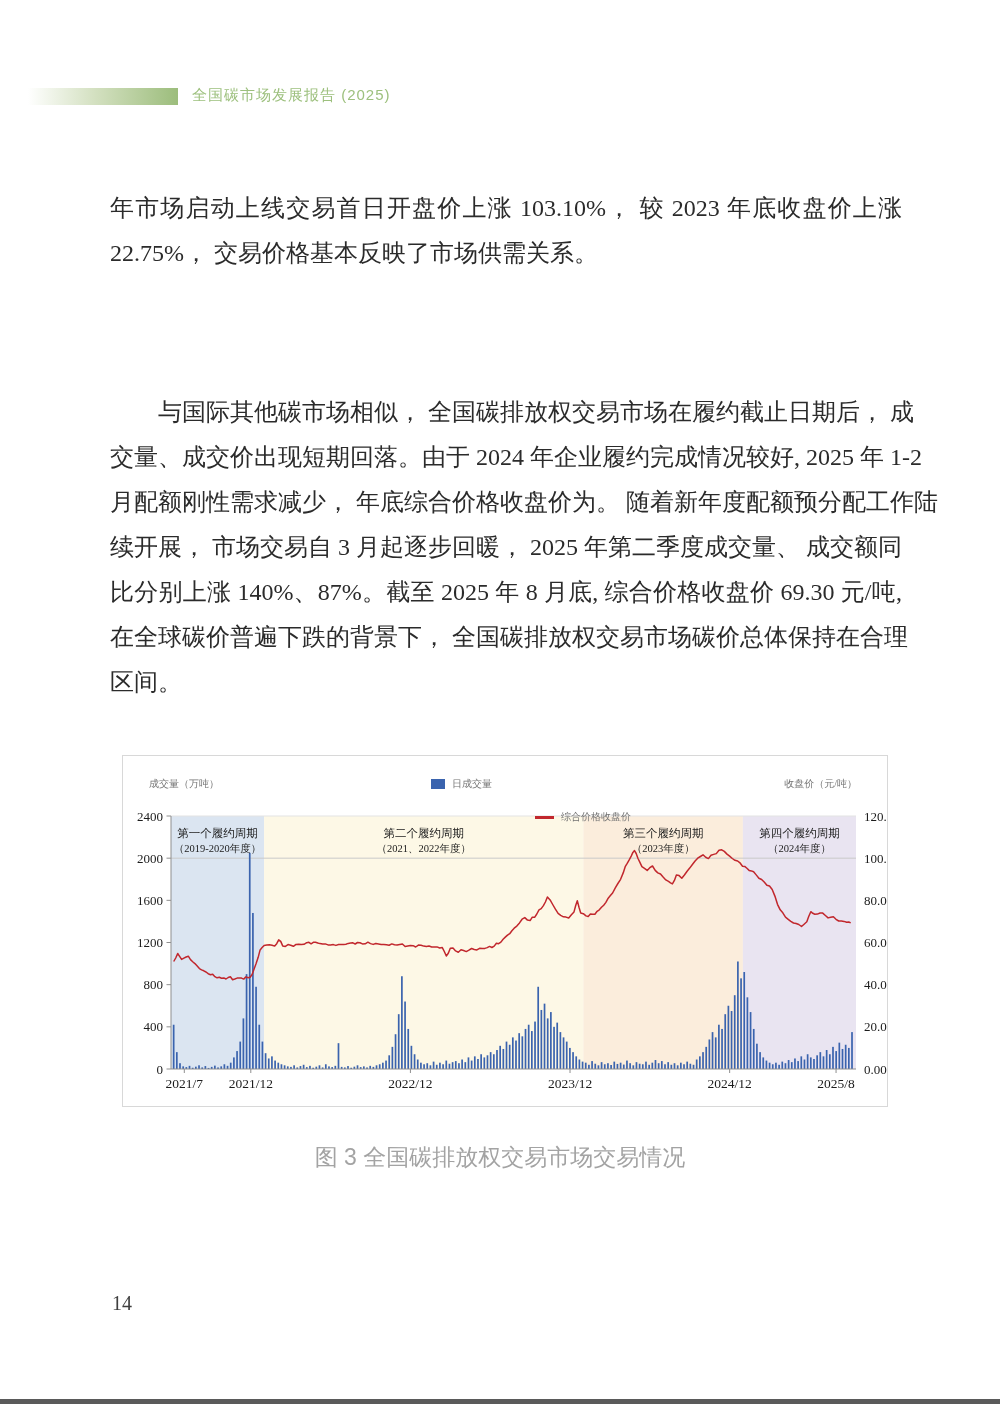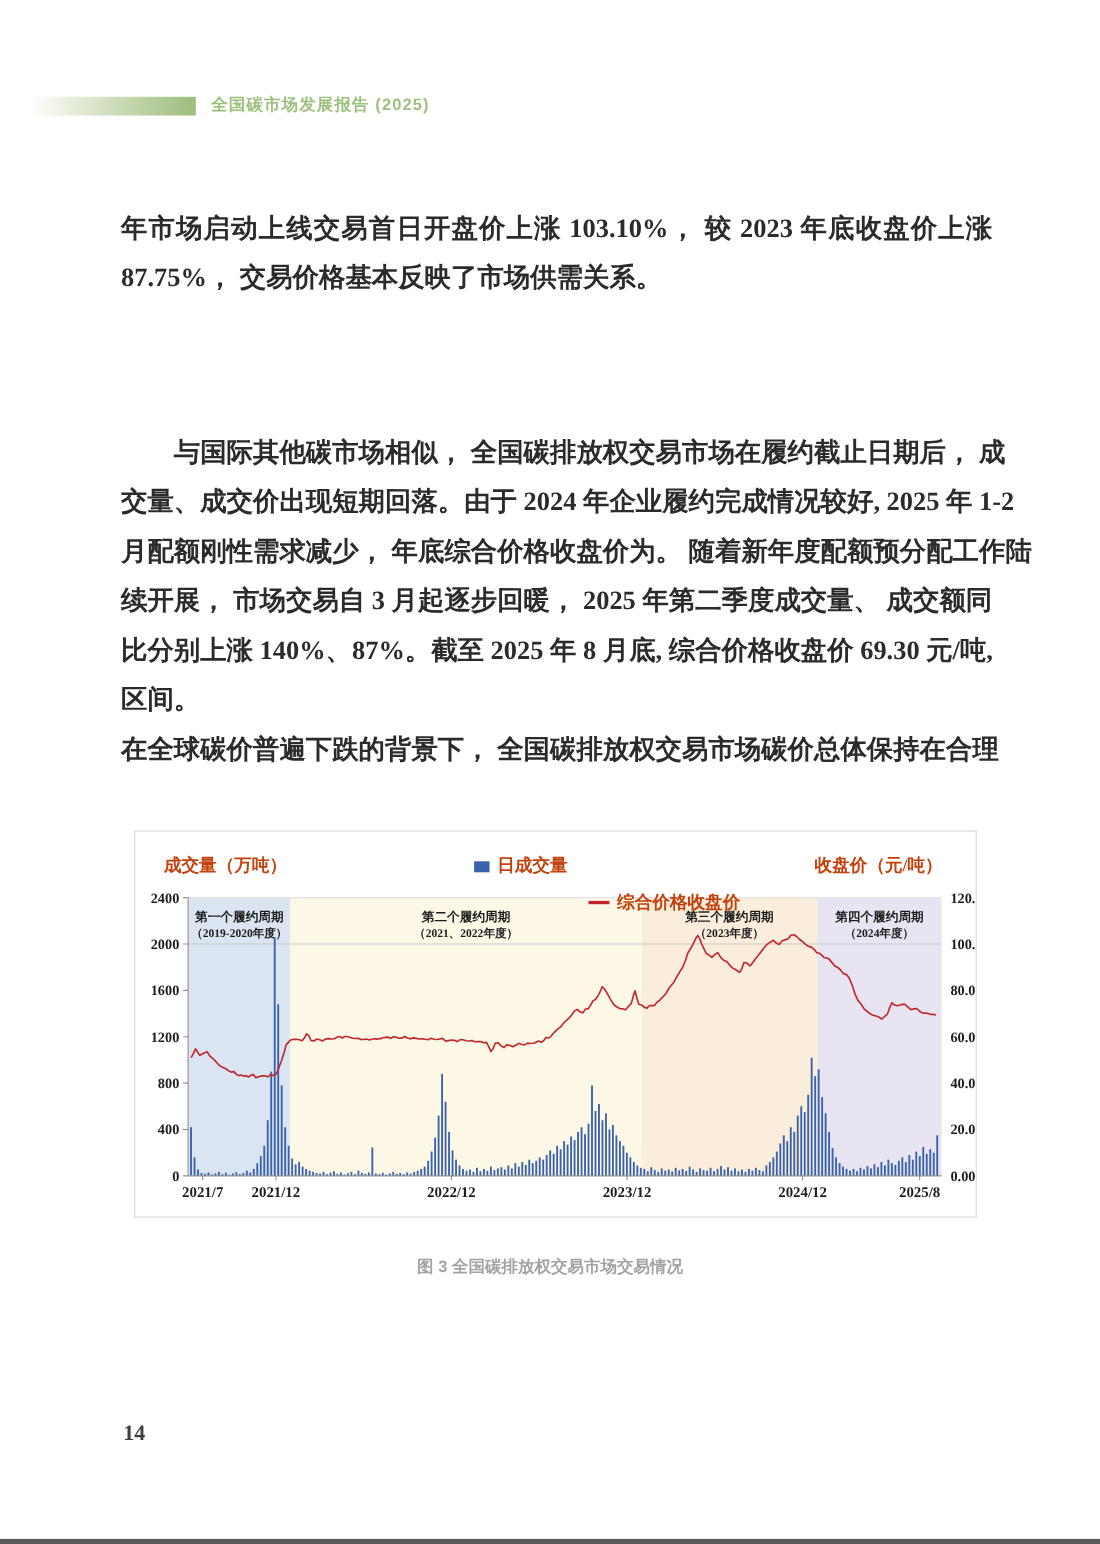--- a/index.html
+++ b/index.html
@@ -1,69 +1,69 @@
 <!DOCTYPE html>
 <html><head>
 <meta charset="utf-8">
 <style>
   html,body{margin:0;padding:0;background:#ffffff;}
   .page{position:relative;width:1000px;height:1404px;background:#ffffff;overflow:hidden;
-        font-family:"Liberation Serif","DejaVu Serif",serif;color:#262626;font-weight:bold;}
+        font-family:"Liberation Serif","DejaVu Serif",serif;color:#262626;}
   
   .hdr-bar{position:absolute;left:28px;top:88px;width:150px;height:17px;
            background:linear-gradient(to right,#ffffff 0%,#d3e0c0 45%,#9cbd7c 100%);}
   .hdr-title{position:absolute;left:192px;top:86px;font-family:"Liberation Sans","DejaVu Sans",sans-serif;
              font-size:15px;color:#9dc07e;letter-spacing:1px;}
   
   .para{position:absolute;left:110px;width:792px;font-size:24px;color:#2b2b2b;}
   .para .line{height:45px;line-height:45px;text-align:justify;text-align-last:justify;white-space:nowrap;}
   .para .line.last{text-align-last:left;}
   .para .line.indent{text-indent:48px;}
   #para1{top:186px;}
   #para2{top:390px;}
   
   .chart-box{position:absolute;left:122px;top:755px;width:764px;height:350px;
              border:1px solid #d8d8d8;background:#ffffff;}
-  .chart-box .overlay{position:absolute;top:21px;font-size:16px;color:#c2410c;white-space:nowrap;}
+  .chart-box .overlay{position:absolute;top:21px;font-size:10px;color:#737373;white-space:nowrap;}
   .t-left{left:26px;}
   .t-right{right:30px;}
   .legend-item{display:flex;align-items:center;gap:7px;}
   .lg-bar{left:288px;margin-left:20px;}
   .lg-line{left:412px;margin-top:33px;}
   .sw-bar{width:14px;height:10px;background:#3a63ae;display:inline-block;}
   .sw-line{width:19px;height:3px;background:#c1272d;display:inline-block;}
   #chart-svg{position:absolute;left:0;top:0;}
   #chart-svg text{fill:#1c1c1c;font-family:"Liberation Serif","DejaVu Serif",serif;}
   
   .caption{position:absolute;left:0;top:1142px;width:1000px;text-align:center;
-           font-family:"Liberation Sans","DejaVu Sans",sans-serif;font-size:15px;color:#a3a3a3;}
+           font-family:"Liberation Sans","DejaVu Sans",sans-serif;font-size:23px;color:#a3a3a3;}
   .pageno{position:absolute;left:112px;top:1292px;font-size:20px;color:#3f3f3f;}
   .bottom-bar{position:absolute;left:0;top:1399px;width:1000px;height:5px;background:#5a5a5a;}
 </style>
 </head>
 <body>
 
 <div class="page">
 
   <div class="hdr-bar"></div>
   <div class="hdr-title">全国碳市场发展报告 (2025)</div>
 
   <div class="para" id="para1">
     <div class="line">年市场启动上线交易首日开盘价上涨 103.10%， 较 2023 年底收盘价上涨</div>
-    <div class="line last">87.75%， 交易价格基本反映了市场供需关系。</div>
+    <div class="line last">22.75%， 交易价格基本反映了市场供需关系。</div>
   </div>
 
   <div class="para" id="para2">
     <div class="line indent">与国际其他碳市场相似， 全国碳排放权交易市场在履约截止日期后， 成</div>
     <div class="line">交量、成交价出现短期回落。由于 2024 年企业履约完成情况较好, 2025 年 1-2</div>
     <div class="line">月配额刚性需求减少， 年底综合价格收盘价为。 随着新年度配额预分配工作陆</div>
     <div class="line">续开展， 市场交易自 3 月起逐步回暖， 2025 年第二季度成交量、 成交额同</div>
     <div class="line">比分别上涨 140%、87%。截至 2025 年 8 月底, 综合价格收盘价 69.30 元/吨,</div>
+    <div class="line">在全球碳价普遍下跌的背景下， 全国碳排放权交易市场碳价总体保持在合理</div>
     <div class="line last">区间。</div>
-    <div class="line">在全球碳价普遍下跌的背景下， 全国碳排放权交易市场碳价总体保持在合理</div>
   </div>
 
   <section class="chart-box">
     <svg id="chart-svg" width="764" height="350" viewBox="0 0 764 350">
         <rect x="48.0" y="60" width="93.1" height="253" fill="#dbe5f1"></rect>
         <rect x="141.1" y="60" width="319.2" height="253" fill="#fdf8e6"></rect>
         <rect x="460.3" y="60" width="159.6" height="253" fill="#fbeddc"></rect>
         <rect x="619.9" y="60" width="113.1" height="253" fill="#e9e4f1"></rect>
         <line x1="48" y1="60" x2="733" y2="60" stroke="#e3e3e3" stroke-width="1"></line>
         <line x1="48" y1="102.16666666666666" x2="733" y2="102.16666666666666" stroke="#c9c9c9" stroke-width="1"></line>

